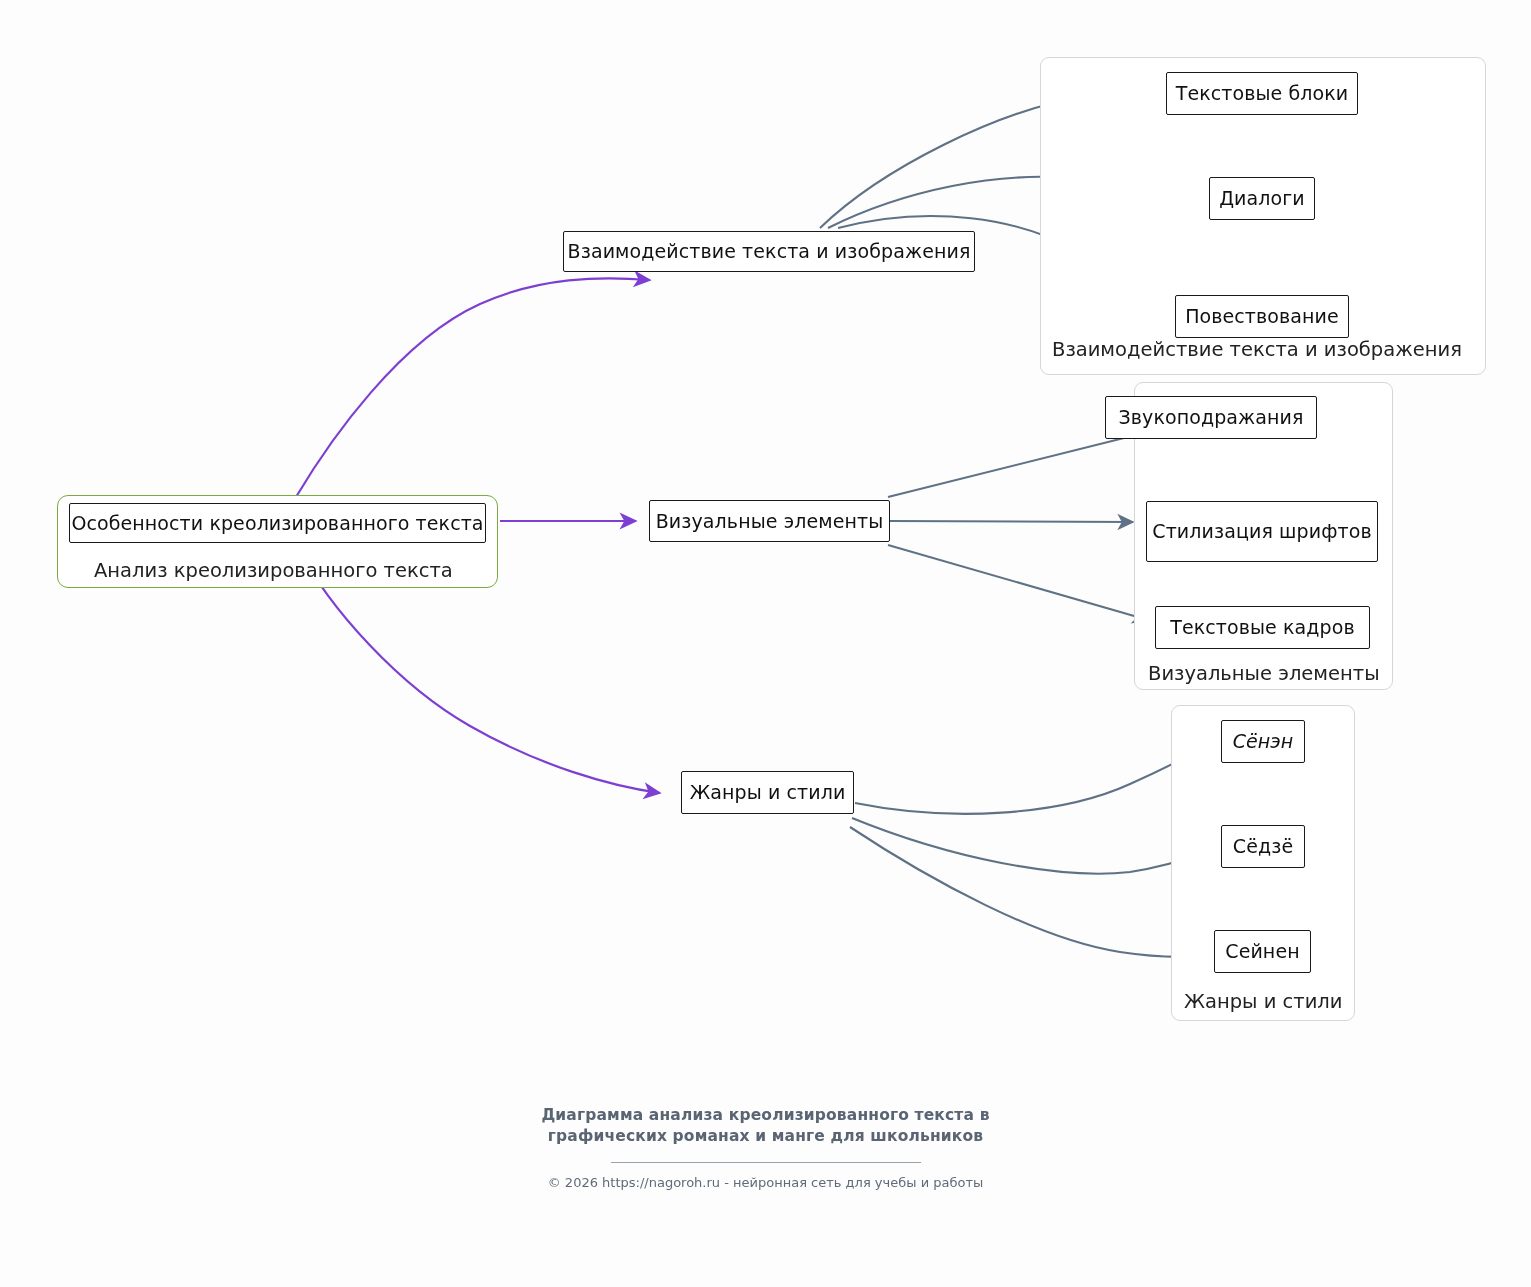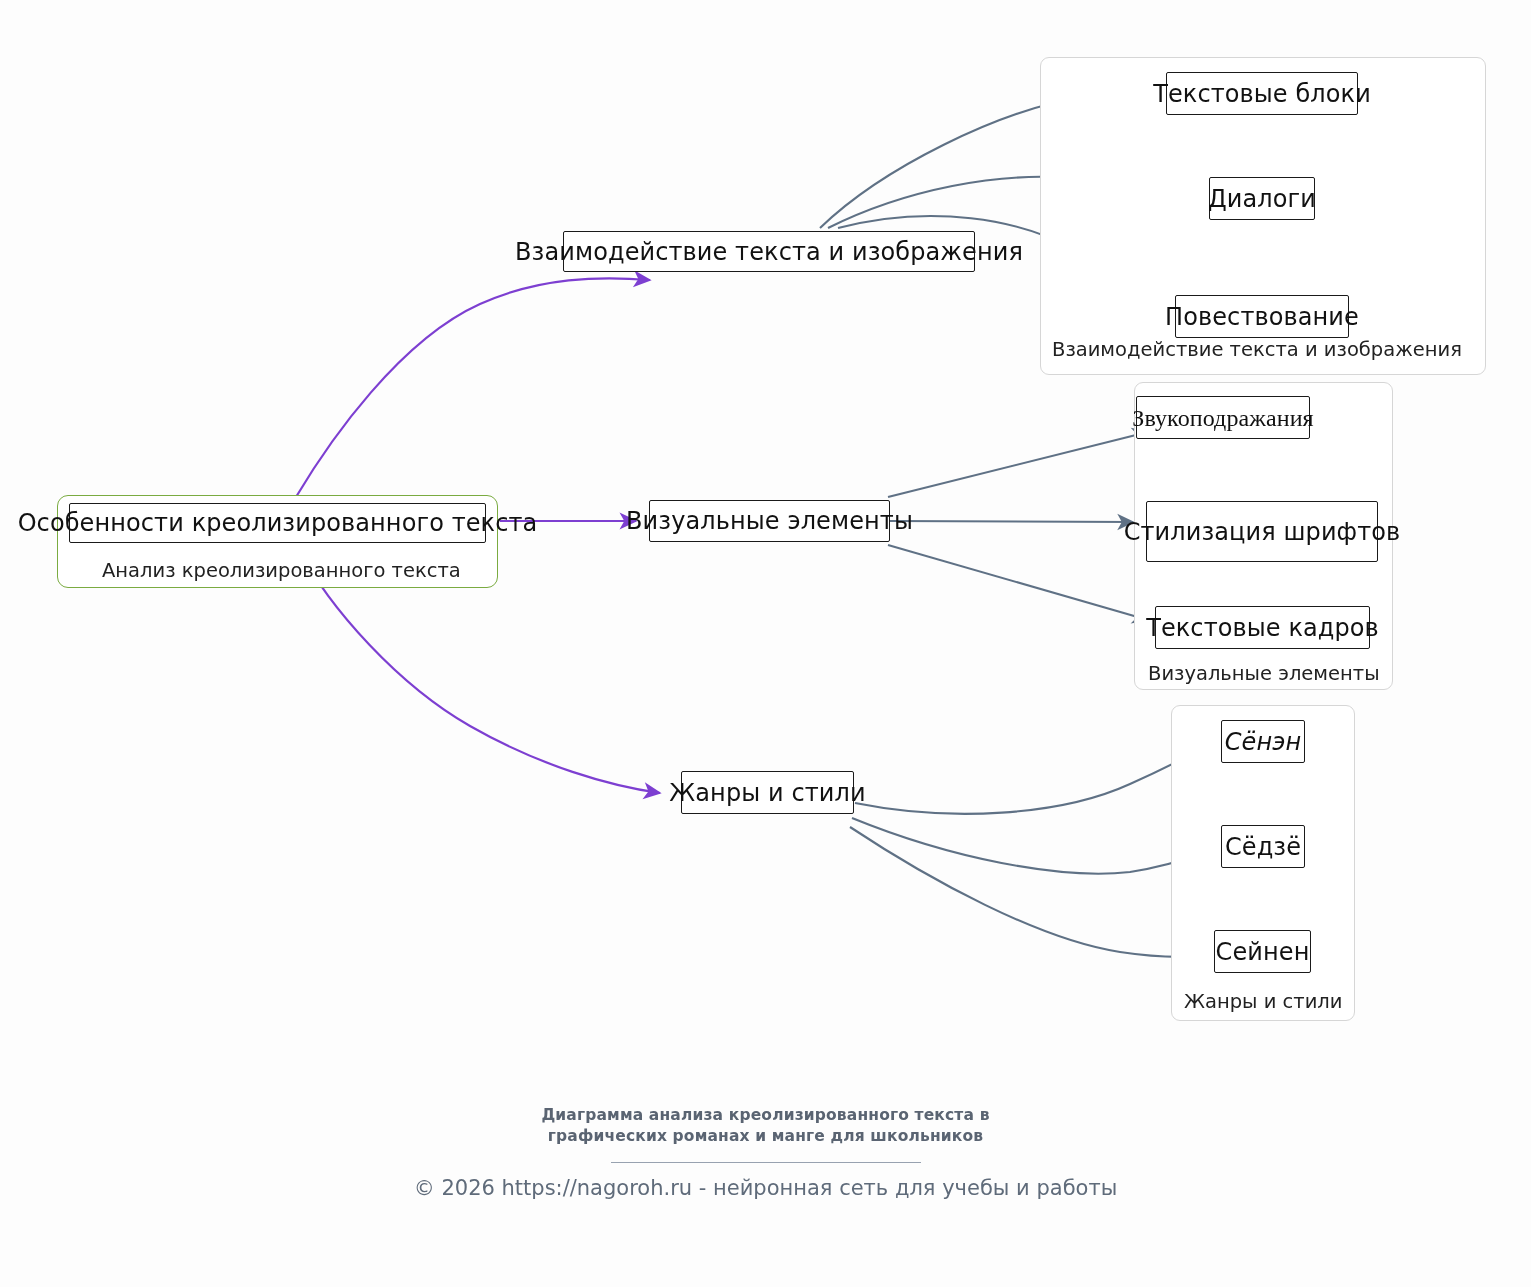--- a/index.html
+++ b/index.html
@@ -31,21 +31,21 @@
   .node {
     position: absolute;
     box-sizing: border-box;
     background: #ffffff;
     border: 1.6px solid #1a1a1a;
     border-radius: 2px;
     display: flex;
     align-items: center;
     justify-content: center;
     color: #111111;
-    font-size: 24px;
+    font-size: 19px;
     line-height: 1;
     white-space: nowrap;
     letter-spacing: .1px;
     z-index: 5;
   }
   
   .cluster {
     position: absolute;
     box-sizing: border-box;
     background: #ffffff;
@@ -84,21 +84,21 @@
     letter-spacing: .15px;
   }
   #footer .frule {
     width: 310px;
     height: 0;
     margin: 14px auto 12px auto;
     border-top: 1.4px solid #98a2b0;
   }
   #footer .fcredit {
     color: #5f6b7a;
-    font-size: 21px;
+    font-size: 13px;
     line-height: 1.3;
   }
 </style>
 </head>
 <body>
 
 <div id="diagram-root">
 
   <svg class="layer" viewBox="0 0 1531 1287" xmlns="http://www.w3.org/2000/svg">
     <defs>
@@ -125,34 +125,34 @@
     <path d="M 890,521 L 1133,522" fill="none" stroke="#5f7185" stroke-width="2.1" marker-end="url(#arrow-gray)"></path>
     <path d="M 888,545 L 1148,620" fill="none" stroke="#5f7185" stroke-width="2.1" marker-end="url(#arrow-gray)"></path>
 
     <path d="M 855,803 C 950,822 1060,816 1130,784 C 1175,764 1195,752 1208,746" fill="none" stroke="#5f7185" stroke-width="2.1" marker-end="url(#arrow-gray)"></path>
     <path d="M 852,818 C 950,858 1060,880 1130,872 C 1170,866 1195,856 1206,852" fill="none" stroke="#5f7185" stroke-width="2.1" marker-end="url(#arrow-gray)"></path>
     <path d="M 850,827 C 930,880 1040,940 1120,952 C 1160,958 1188,957 1200,956" fill="none" stroke="#5f7185" stroke-width="2.1" marker-end="url(#arrow-gray)"></path>
   </svg>
 
   <div class="cluster root-cluster" style="left:57px; top:495px; width:441px; height:93px;"></div>
   <div class="node" style="left:69px; top:503px; width:417px; height:40px;">Особенности креолизированного текста</div>
-  <div class="cluster-label" style="left:102px; top:561px;">Анализ креолизированного текста</div>
+  <div class="cluster-label" style="left:94px; top:561px;">Анализ креолизированного текста</div>
 
   <div class="node" style="left:563px; top:231px; width:412px; height:41px;">Взаимодействие текста и изображения</div>
 
   <div class="cluster" style="left:1040px; top:57px; width:446px; height:318px;"></div>
   <div class="node" style="left:1166px; top:72px; width:192px; height:43px;">Текстовые блоки</div>
   <div class="node" style="left:1209px; top:177px; width:106px; height:43px;">Диалоги</div>
   <div class="node" style="left:1175px; top:283px; width:174px; height:43px;margin-top:12px;">Повествование</div>
   <div class="cluster-label" style="left:1052px; top:340px;">Взаимодействие текста и изображения</div>
 
   <div class="node" style="left:649px; top:500px; width:241px; height:42px;">Визуальные элементы</div>
 
   <div class="cluster" style="left:1134px; top:382px; width:259px; height:308px;"></div>
-  <div class="node" style="left:1136px; top:396px; width:174px; height:43px;font-family:Liberation Serif, serif;">Звукоподражания</div>
+  <div class="node" style="left:1105px; top:396px; width:212px; height:43px;">Звукоподражания</div>
   <div class="node" style="left:1146px; top:501px; width:232px; height:61px;">Стилизация шрифтов</div>
   <div class="node" style="left:1155px; top:606px; width:215px; height:43px;">Текстовые кадров</div>
   <div class="cluster-label" style="left:1148px; top:664px;">Визуальные элементы</div>
 
   <div class="node" style="left:681px; top:771px; width:173px; height:43px;">Жанры и стили</div>
 
   <div class="cluster" style="left:1171px; top:705px; width:184px; height:316px;"></div>
   <div class="node" style="left:1221px; top:720px; width:84px; height:43px;font-style:italic;">Сёнэн</div>
   <div class="node" style="left:1221px; top:825px; width:84px; height:43px;">Сёдзё</div>
   <div class="node" style="left:1214px; top:930px; width:97px; height:43px;">Сейнен</div>

